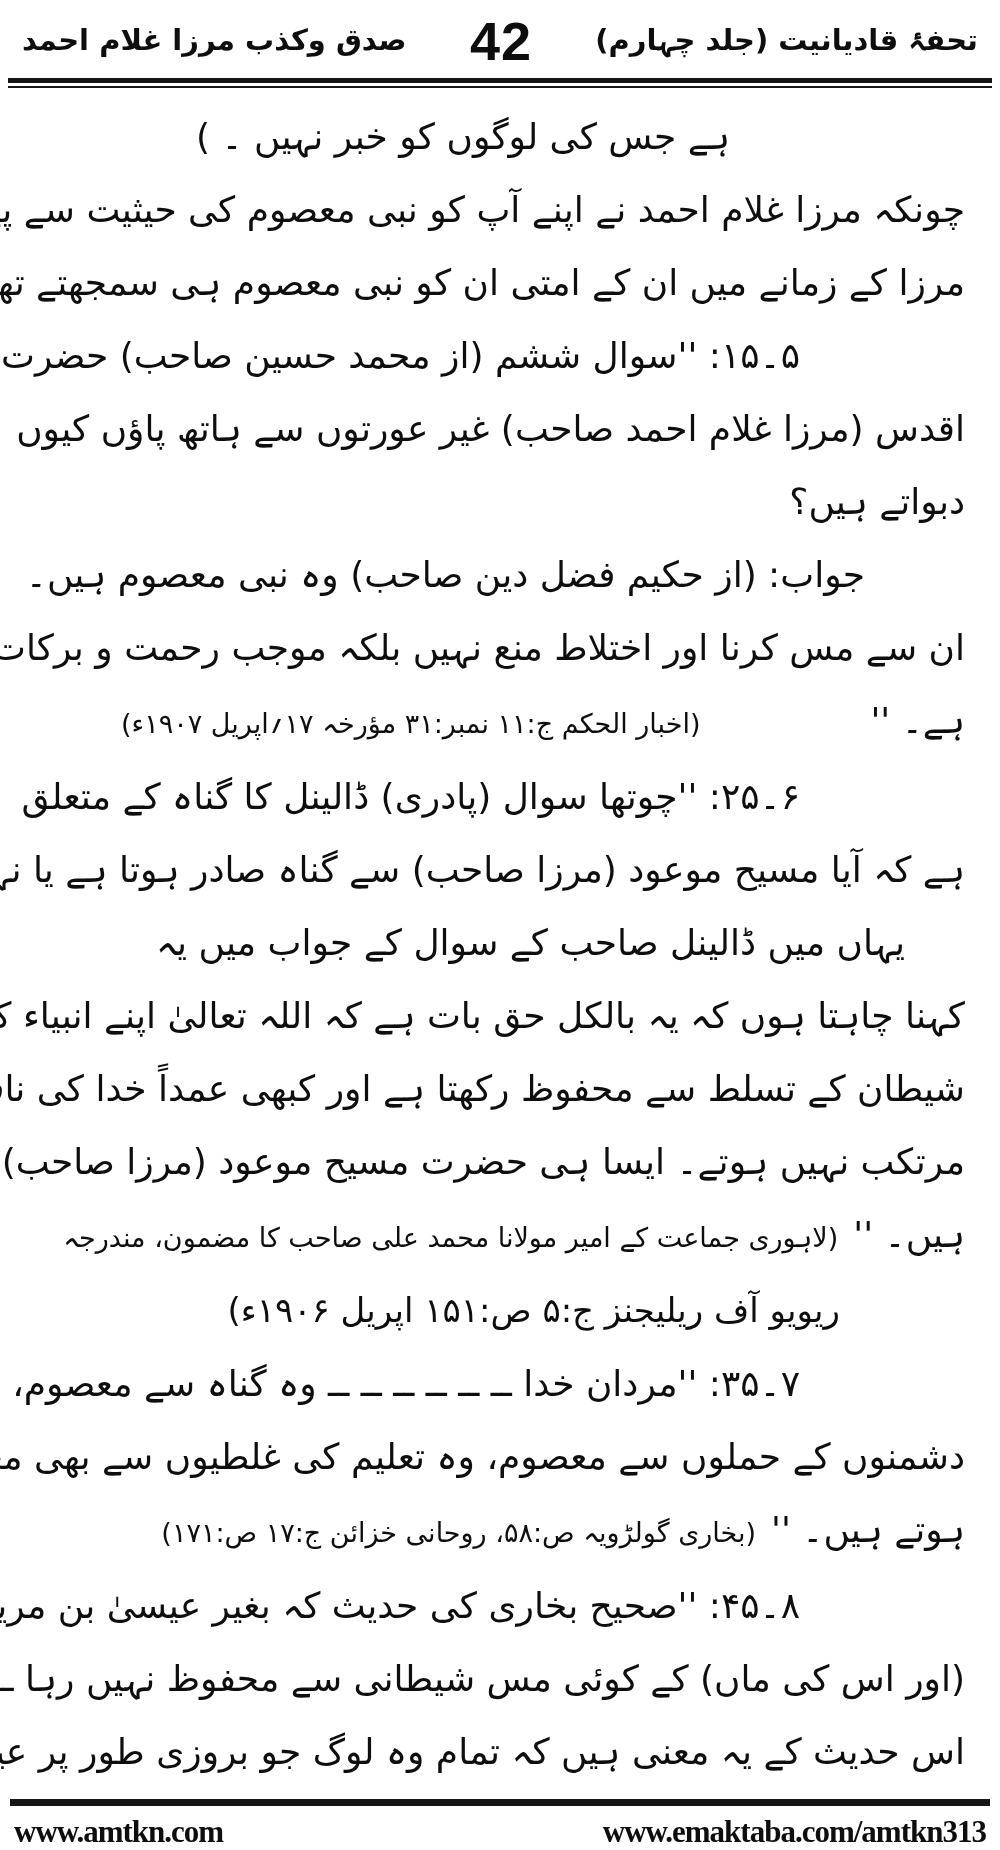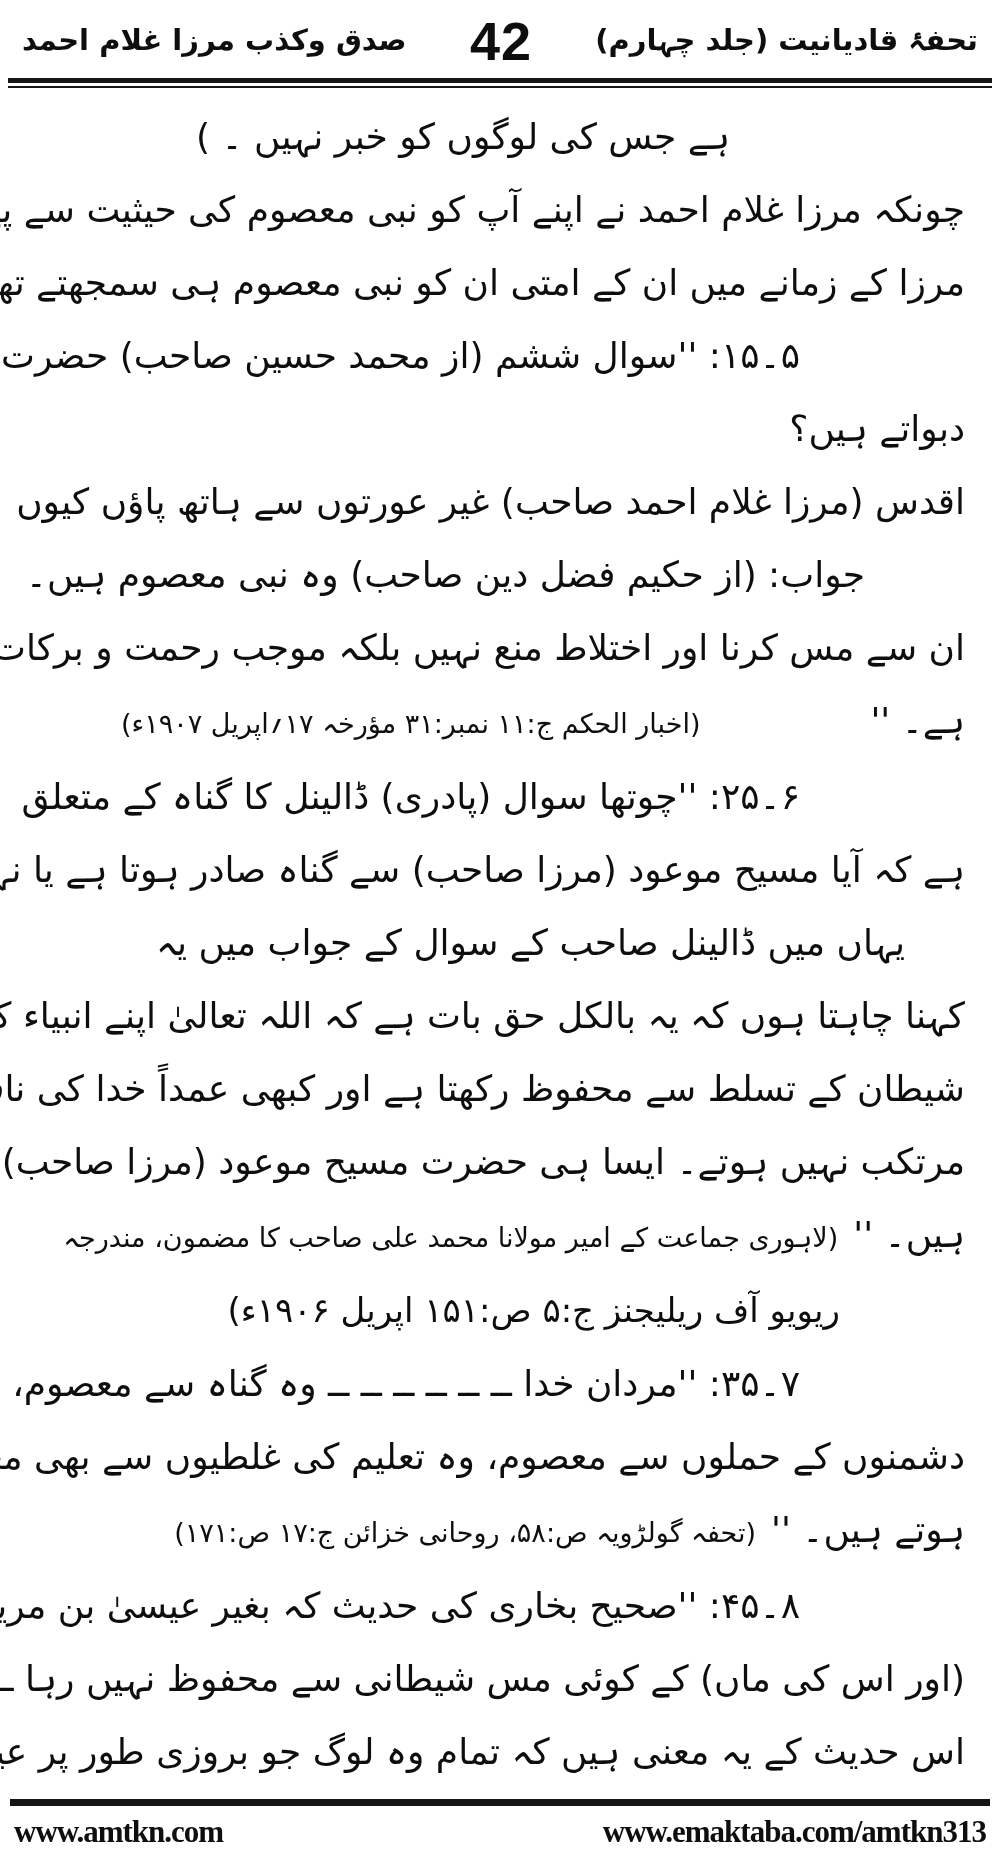--- a/index.html
+++ b/index.html
@@ -67,36 +67,36 @@
   <div class="page-number">42</div>
   <div class="hdr-title hdr-right">تحفۂ قادیانیت (جلد چہارم)</div>
 </div>
 <div class="rule-double"></div>
 
 <div class="content" id="body-lines">
     <div class="ln s-tail-mid" dir="rtl"><span>ہے جس کی لوگوں کو خبر نہیں ۔ )</span></div>
     <div class="ln s-body" dir="rtl"><span>چونکہ مرزا غلام احمد نے اپنے آپ کو نبی معصوم کی حیثیت سے پیش کیا اس لئے</span></div>
     <div class="ln s-body" dir="rtl"><span>مرزا کے زمانے میں ان کے امتی ان کو نبی معصوم ہی سمجھتے تھے۔</span></div>
     <div class="ln s-quote-start" dir="rtl"><span>۵۔۱۵: ''سوال ششم (از محمد حسین صاحب) حضرت</span></div>
+    <div class="ln s-body" dir="rtl"><span>اقدس (مرزا غلام احمد صاحب) غیر عورتوں سے ہاتھ پاؤں کیوں</span></div>
     <div class="ln s-body" dir="rtl"><span>دبواتے ہیں؟</span></div>
-    <div class="ln s-body" dir="rtl"><span>اقدس (مرزا غلام احمد صاحب) غیر عورتوں سے ہاتھ پاؤں کیوں</span></div>
     <div class="ln s-answer-start" dir="rtl"><span>جواب: (از حکیم فضل دین صاحب) وہ نبی معصوم ہیں۔</span></div>
     <div class="ln s-body" dir="rtl"><span>ان سے مس کرنا اور اختلاط منع نہیں بلکہ موجب رحمت و برکات</span></div>
     <div class="ln s-quote-end-ref-wide" dir="rtl"><span>ہے۔ ''</span><span class="ref">(اخبار الحکم ج:۱۱ نمبر:۳۱ مؤرخہ ۱۷؍اپریل ۱۹۰۷ء)</span></div>
     <div class="ln s-quote-start" dir="rtl"><span>۶۔۲۵: ''چوتھا سوال (پادری) ڈالینل کا گناہ کے متعلق</span></div>
     <div class="ln s-body" dir="rtl"><span>ہے کہ آیا مسیح موعود (مرزا صاحب) سے گناہ صادر ہوتا ہے یا نہیں؟</span></div>
     <div class="ln s-comment-start" dir="rtl"><span>یہاں میں ڈالینل صاحب کے سوال کے جواب میں یہ</span></div>
     <div class="ln s-body" dir="rtl"><span>کہنا چاہتا ہوں کہ یہ بالکل حق بات ہے کہ اللہ تعالیٰ اپنے انبیاء کو</span></div>
     <div class="ln s-body" dir="rtl"><span>شیطان کے تسلط سے محفوظ رکھتا ہے اور کبھی عمداً خدا کی نافرمانی کے</span></div>
     <div class="ln s-body" dir="rtl"><span>مرتکب نہیں ہوتے۔ ایسا ہی حضرت مسیح موعود (مرزا صاحب)</span></div>
     <div class="ln s-quote-end-ref" dir="rtl"><span>ہیں۔ ''</span><span class="ref">(لاہوری جماعت کے امیر مولانا محمد علی صاحب کا مضمون، مندرجہ</span></div>
     <div class="ln s-reference-line" dir="rtl"><span>ریویو آف ریلیجنز ج:۵ ص:۱۵۱ اپریل ۱۹۰۶ء)</span></div>
     <div class="ln s-quote-start" dir="rtl"><span>۷۔۳۵: ''مردان خدا ــ ــ ــ ــ ــ ــ وہ گناہ سے معصوم، وہ</span></div>
     <div class="ln s-body" dir="rtl"><span>دشمنوں کے حملوں سے معصوم، وہ تعلیم کی غلطیوں سے بھی معصوم</span></div>
-    <div class="ln s-quote-end-ref" dir="rtl"><span>ہوتے ہیں۔ ''</span><span class="ref">(تحفہ گولڑویہ ص:۵۸، روحانی خزائن ج:۱۷ ص:۱۷۱)</span></div>
+    <div class="ln s-quote-end-ref" dir="rtl"><span>ہوتے ہیں۔ ''</span><span class="ref">(بخاری گولڑویہ ص:۵۸، روحانی خزائن ج:۱۷ ص:۱۷۱)</span></div>
     <div class="ln s-quote-start" dir="rtl"><span>۸۔۴۵: ''صحیح بخاری کی حدیث کہ بغیر عیسیٰ بن مریم</span></div>
     <div class="ln s-body" dir="rtl"><span>(اور اس کی ماں) کے کوئی مس شیطانی سے محفوظ نہیں رہا ــ ــ ــ ــ ــ</span></div>
     <div class="ln s-body" dir="rtl"><span>اس حدیث کے یہ معنی ہیں کہ تمام وہ لوگ جو بروزی طور پر عیسیٰ بن</span></div>
   </div>
 
 <div class="footer">
   <div class="rule-bottom"></div>
   <div class="footer-links">
     <span>www.amtkn.com</span>
     <span>www.emaktaba.com/amtkn313</span>

